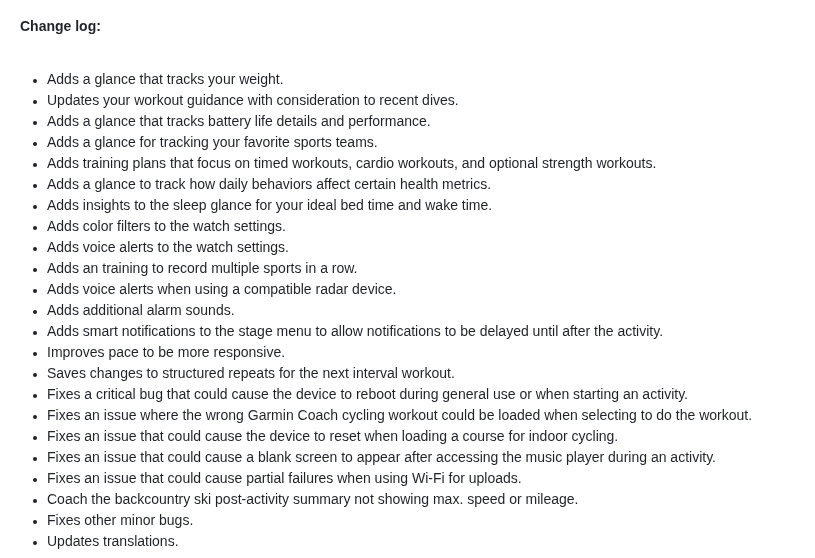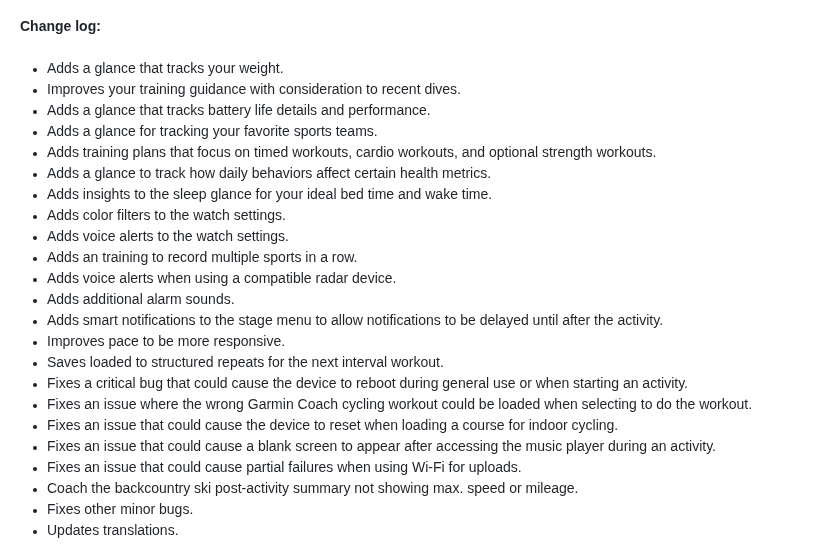--- a/index.html
+++ b/index.html
@@ -16,21 +16,21 @@
     height: 558px;
     padding: 16px 36px 0 20px;
   }
   .heading {
     font-size: 14px;
     line-height: 21px;
     font-weight: 700;
     color: #1f2328;
   }
   ul.changelog {
-    margin-top: 21px;
+    margin-top: 32px;
     padding-left: 27px;
     list-style: disc outside;
   }
   ul.changelog li {
     font-size: 14px;
     line-height: 21px;
     color: #1f2328;
   }
   ul.changelog li::marker {
     color: #1f2328;
@@ -38,34 +38,34 @@
   }
 </style>
 </head>
 <body>
 
 <div class="page">
   <p class="heading">Change log:</p>
 
   <ul class="changelog">
     <li>Adds a glance that tracks your weight.</li>
-    <li>Improves your training guidance with consideration to recent dives.</li>
+    <li>Updates your workout guidance with consideration to recent dives.</li>
     <li>Adds a glance that tracks battery life details and performance.</li>
     <li>Adds a glance for tracking your favorite sports teams.</li>
     <li>Adds training plans that focus on timed workouts, cardio workouts, and optional strength workouts.</li>
     <li>Adds a glance to track how daily behaviors affect certain health metrics.</li>
     <li>Adds insights to the sleep glance for your ideal bed time and wake time.</li>
     <li>Adds color filters to the watch settings.</li>
     <li>Adds voice alerts to the watch settings.</li>
     <li>Adds an training to record multiple sports in a row.</li>
     <li>Adds voice alerts when using a compatible radar device.</li>
     <li>Adds additional alarm sounds.</li>
     <li>Adds smart notifications to the stage menu to allow notifications to be delayed until after the activity.</li>
     <li>Improves pace to be more responsive.</li>
-    <li>Saves loaded to structured repeats for the next interval workout.</li>
+    <li>Saves changes to structured repeats for the next interval workout.</li>
     <li>Fixes a critical bug that could cause the device to reboot during general use or when starting an activity.</li>
     <li>Fixes an issue where the wrong Garmin Coach cycling workout could be loaded when selecting to do the workout.</li>
     <li>Fixes an issue that could cause the device to reset when loading a course for indoor cycling.</li>
     <li>Fixes an issue that could cause a blank screen to appear after accessing the music player during an activity.</li>
     <li>Fixes an issue that could cause partial failures when using Wi-Fi for uploads.</li>
     <li>Coach the backcountry ski post-activity summary not showing max. speed or mileage.</li>
     <li>Fixes other minor bugs.</li>
     <li>Updates translations.</li>
   </ul>
 </div>

